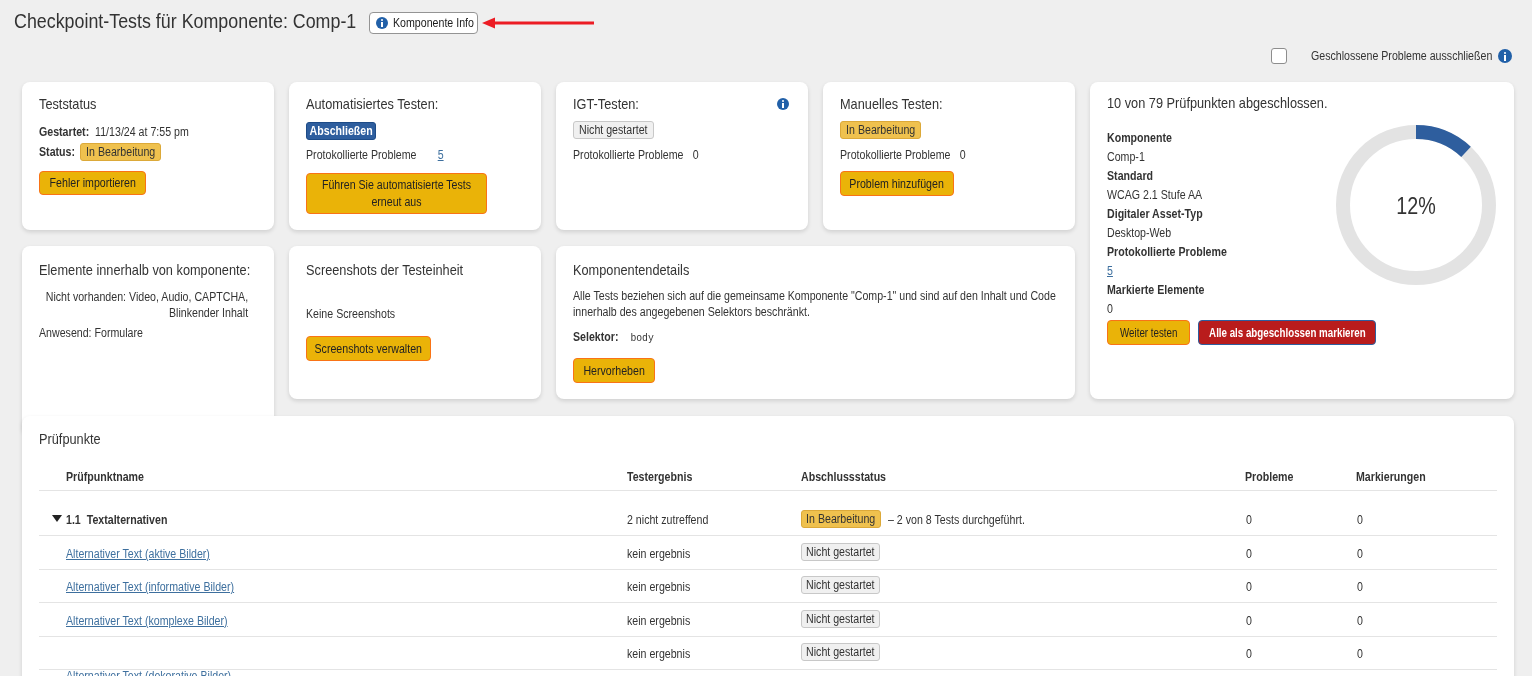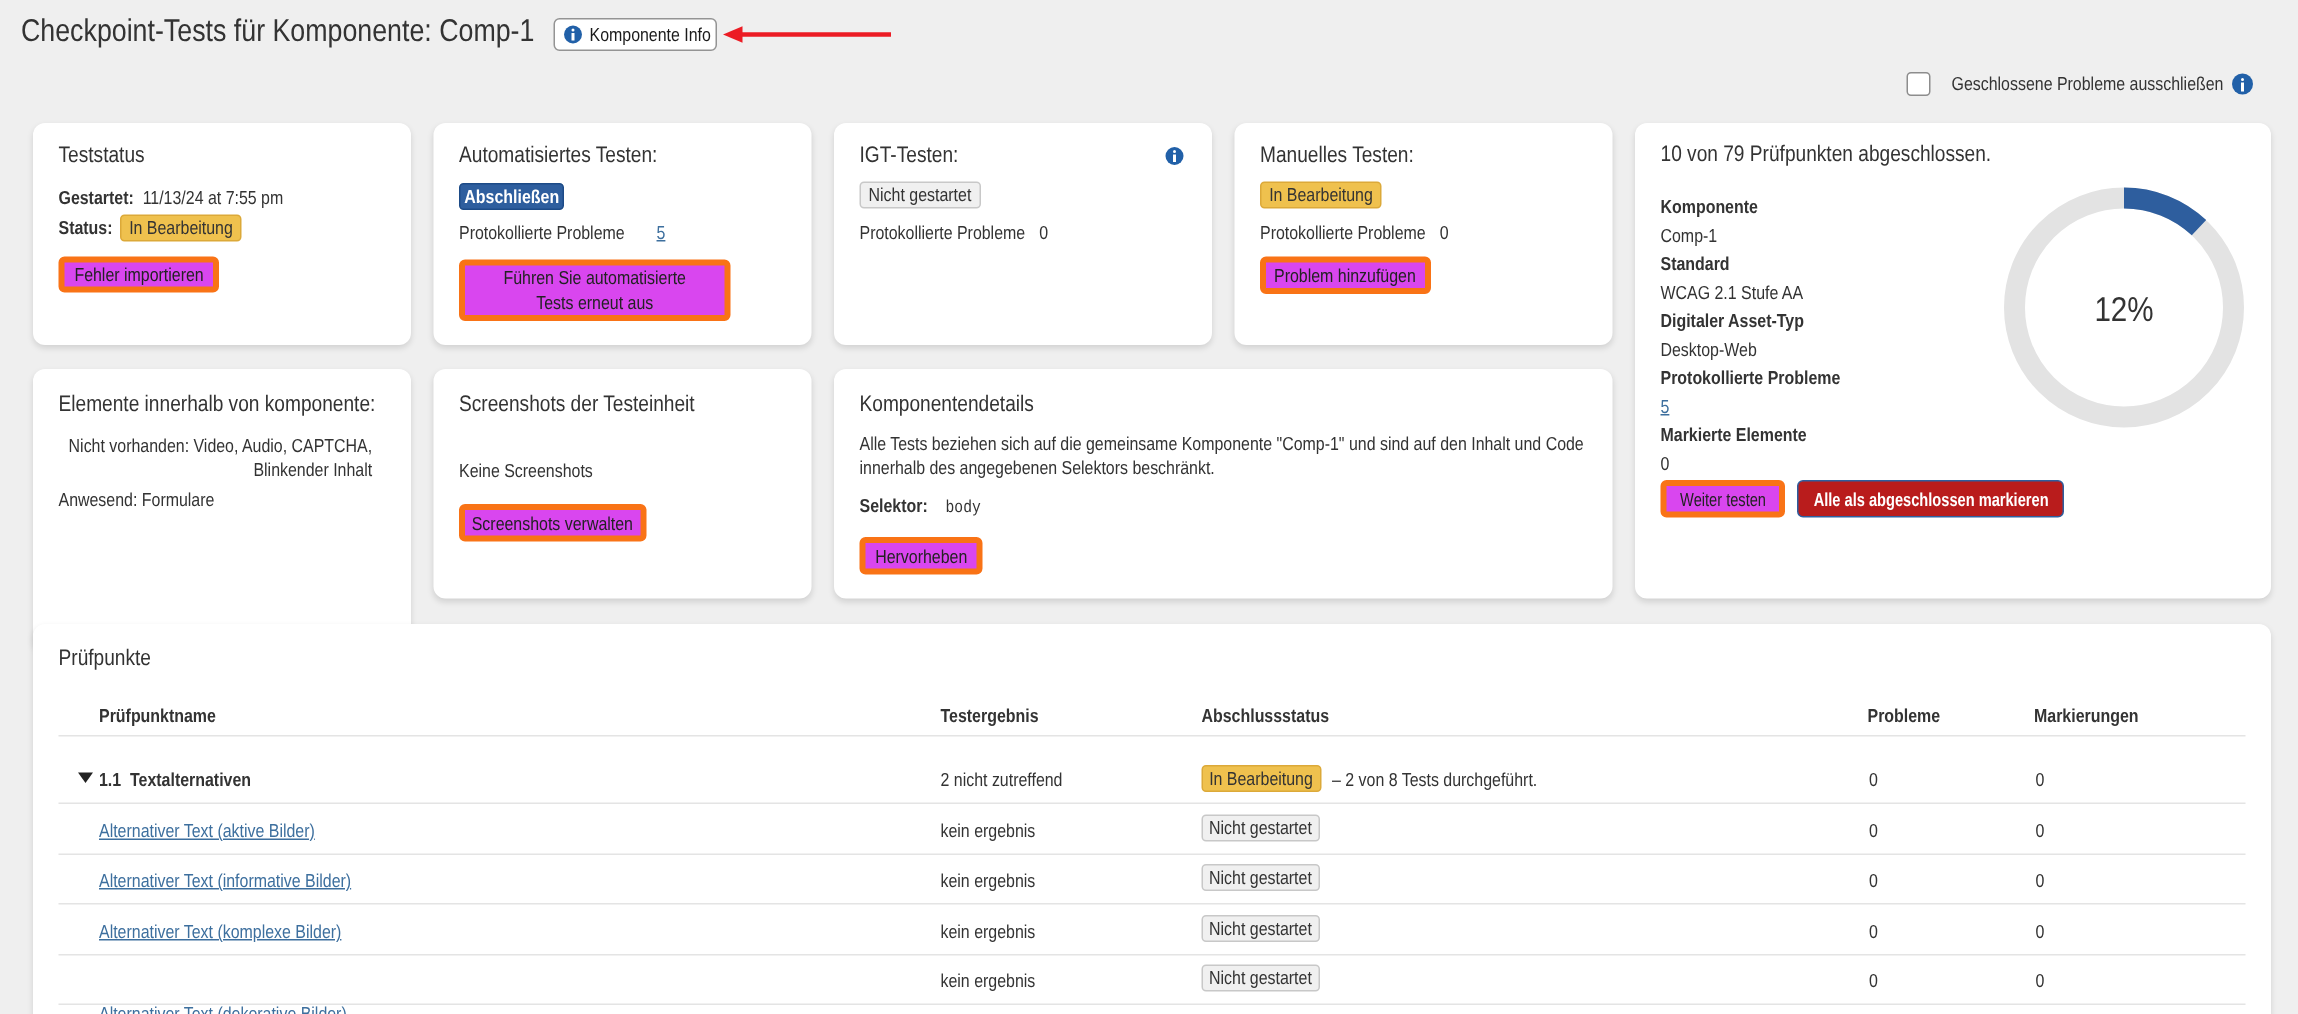--- a/index.html
+++ b/index.html
@@ -16,26 +16,26 @@
   h1 { position:absolute; left:14px; top:10px; font-size:21px; line-height:21px; font-weight:400; color:#333; }
   .kbtn { position:absolute; left:369px; top:12px; width:109px; height:22px; background:#fff; border:1px solid #949494; border-radius:4px; display:flex; align-items:center; padding-left:6px; font-size:12.5px; color:#1a1a1a; }
   .info-i { display:inline-block; width:12px; height:12px; border-radius:50%; background:#2160a8; position:relative; flex:0 0 12px; }
   .info-i:before { content:""; position:absolute; left:5px; top:2.4px; width:2px; height:2px; background:#fff; border-radius:50%; }
   .info-i:after { content:""; position:absolute; left:5px; top:5.4px; width:2px; height:4.6px; background:#fff; }
   .biginfo { width:14px; height:14px; flex:0 0 14px; }
   .biginfo:before { left:6px; top:2.8px; }
   .biginfo:after { left:6px; top:6.2px; width:2px; height:5.4px; }
   .chkrow { position:absolute; left:1271px; top:48px; display:flex; align-items:center; white-space:nowrap; }
   .chkbox { width:16px; height:16px; background:#fff; border:1px solid #8d8d8d; border-radius:3px; flex:0 0 16px; }
-  .chkrow .lbl { margin-left:14px; font-size:12.5px; color:#333; }
+  .chkrow .lbl { margin-left:24px; font-size:12.5px; color:#333; }
   .badge { display:inline-flex; align-items:center; justify-content:center; border-radius:3px; font-size:12.5px; height:18px; }
   .badge-y { background:#efc14e; border:1px solid #dca939; color:#333; }
   .badge-b { background:#2e5e9e; border:1px solid #1d4b87; color:#fff; font-weight:700; }
   .badge-g { background:#f0f0f0; border:1px solid #c8c8c8; color:#333; }
-  .btn { display:inline-flex; align-items:center; justify-content:center; background:#d946ef; border:4px solid #f97316; border-radius:4px; color:#222; font-size:12.5px; }
+  .btn { display:inline-flex; align-items:center; justify-content:center; background:#eab308; border:1px solid #f97316; border-radius:4px; color:#222; font-size:12.5px; }
   .btn-p { background:#b91c1c; border:1px solid #2e5e9e; color:#fff; font-weight:700; }
   a.lnk { color:#3d6f9e; text-decoration:underline; }
 </style>
 </head>
 <body>
 <div class="page">
   <h1><span class="t">Checkpoint-Tests für Komponente: Comp-1</span></h1>
   <div class="kbtn">
       <span class="info-i"></span>
       <span style="display:inline-block;width:81px;margin-left:5px;"><span class="t">Komponente Info</span></span>

